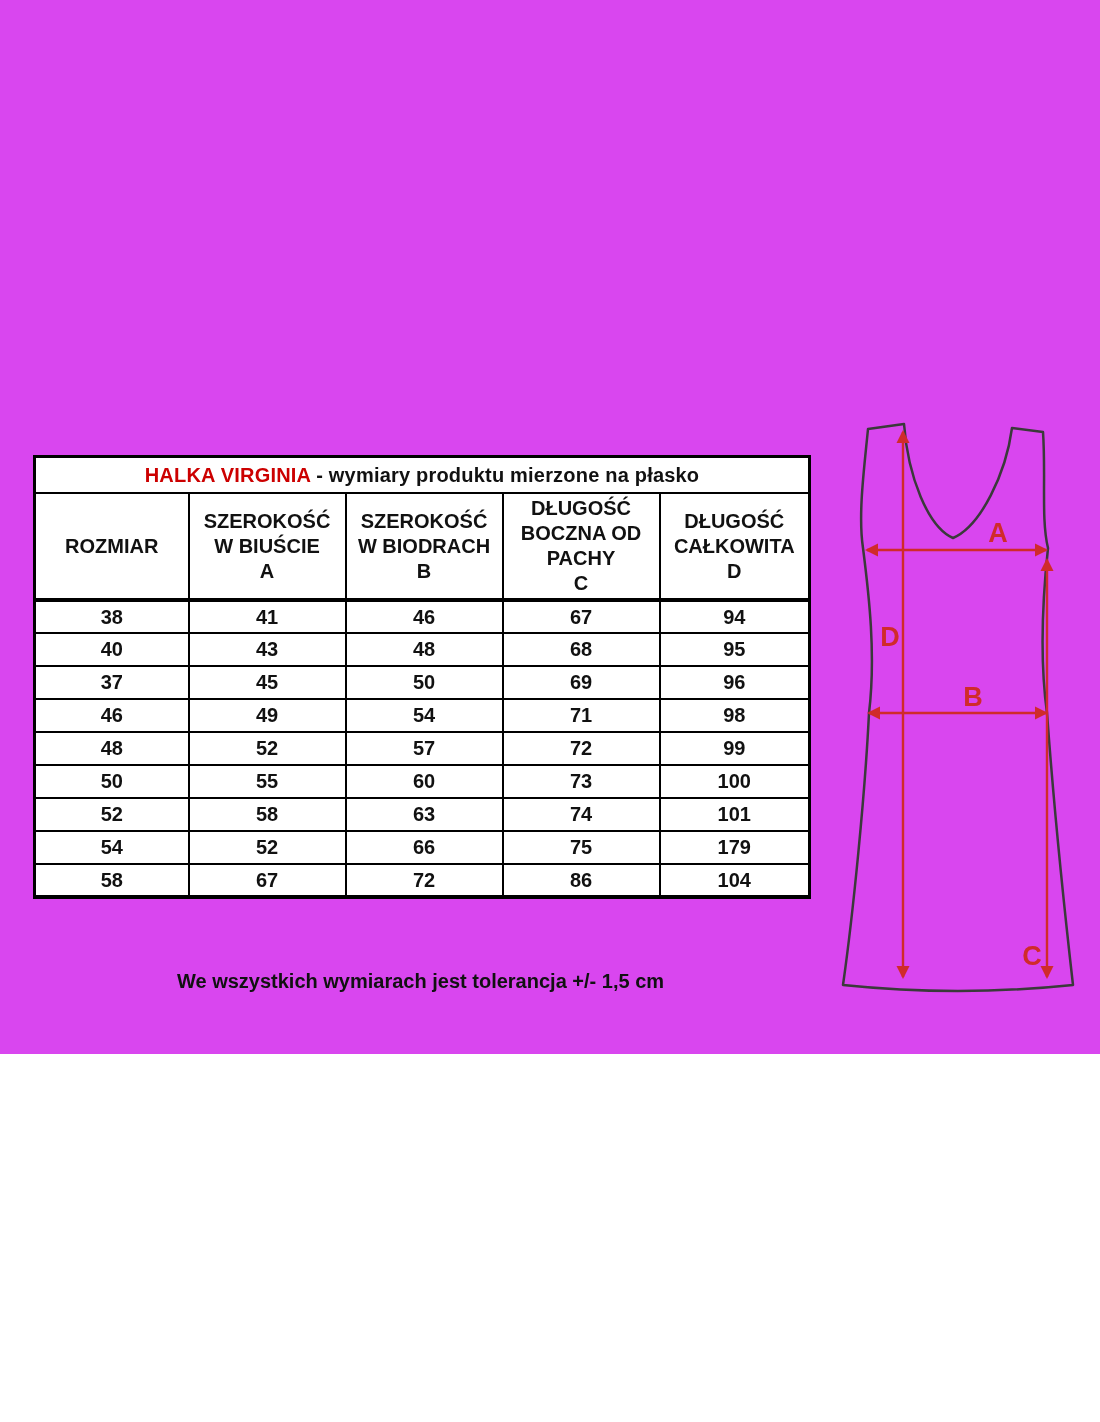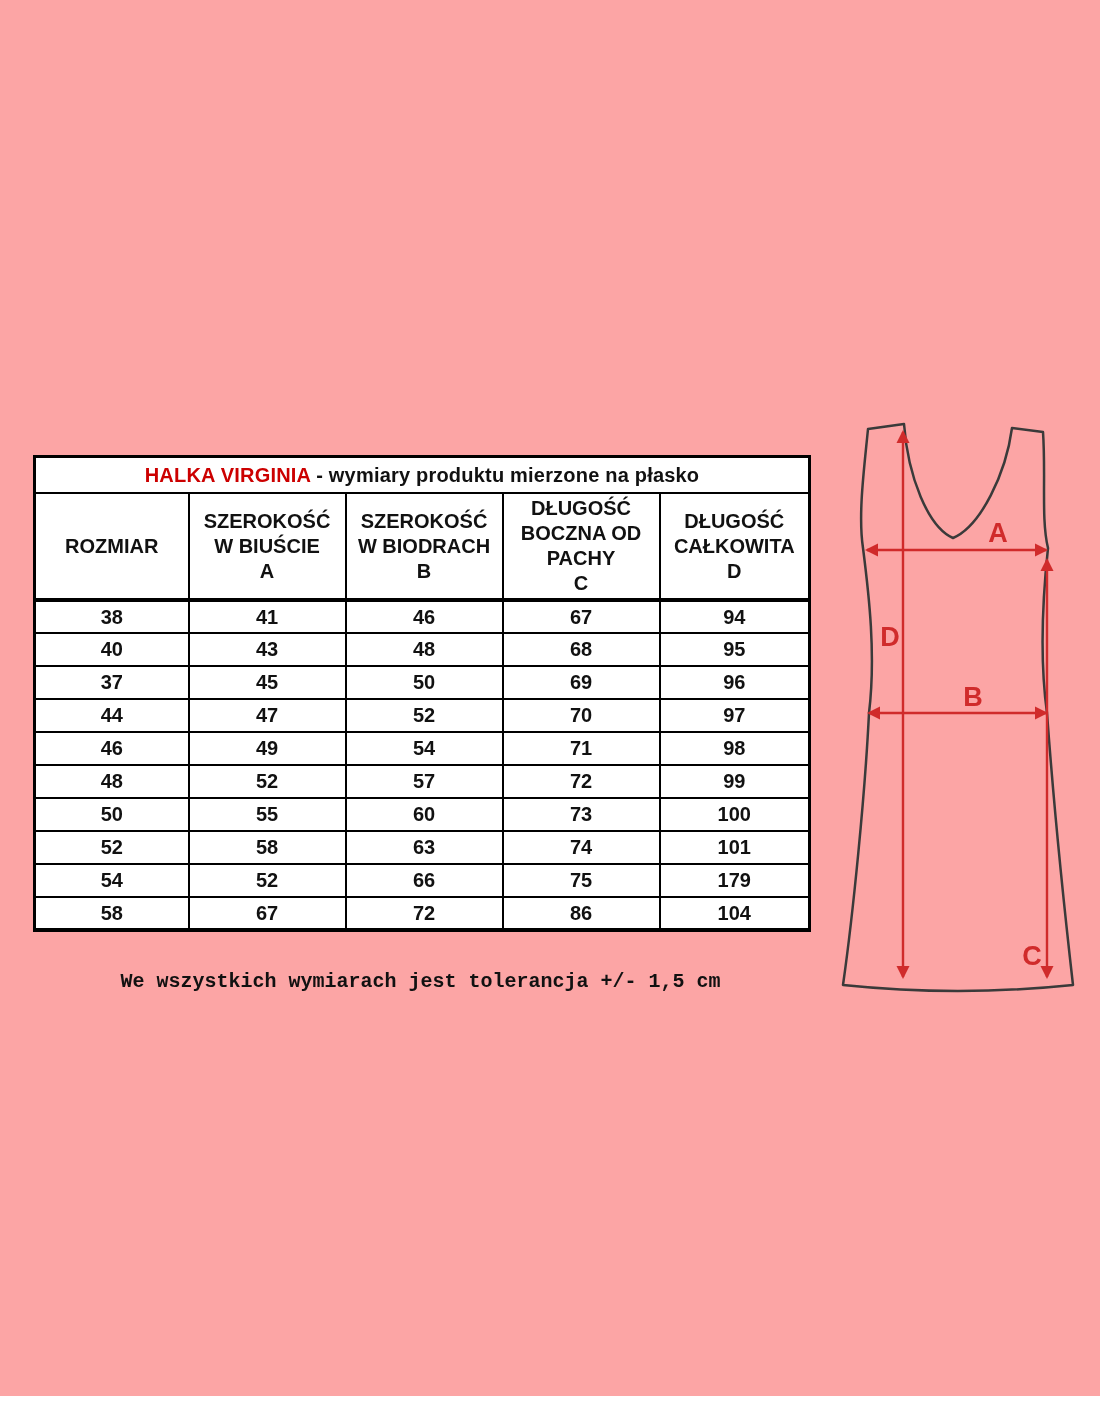--- a/index.html
+++ b/index.html
@@ -1,20 +1,20 @@
 <!DOCTYPE html>
 <html><head>
 <meta charset="utf-8">
 <style>
   html, body { margin:0; padding:0; }
   body {
     width:1100px; height:1422px; background:#ffffff;
     font-family:"Liberation Sans", sans-serif; color:#111111;
   }
-  .stage { position:relative; width:1100px; height:1396px; overflow:hidden; background:#fca5a5; }
+  .stage { position:relative; width:1100px; height:1054px; overflow:hidden; background:#d946ef; }
 
   table.size-table {
     position:absolute; left:33px; top:455px; width:775px;
     border-collapse:collapse; table-layout:fixed; background:#ffffff;
     border:3px solid #000000;
   }
   .size-table th, .size-table td {
     border:2px solid #000000; text-align:center; vertical-align:middle;
     padding:0; overflow:hidden;
   }
@@ -26,21 +26,21 @@
     height:104px; font-size:20px; line-height:25px; font-weight:bold;
     border-bottom:4px solid #000000;
   }
   tbody tr { height:33px; }
   tbody td { font-size:20px; font-weight:bold; }
   tbody td.size { font-weight:bold; }
   tbody tr:last-child td { border-bottom:4px solid #000000; }
 
   .footer-note {
     position:absolute; left:33px; top:970px; width:775px;
-    text-align:center; font-size:20px; font-weight:bold; color:#111111;font-family:Liberation Mono, monospace;
+    text-align:center; font-size:20px; font-weight:bold; color:#111111;
   }
 
   .diagram { position:absolute; left:835px; top:415px; width:248px; height:592px; }
   .diagram text {
     font-family:"Liberation Sans", sans-serif; font-weight:bold;
     font-size:27px; fill:#d02b2b; text-anchor:middle;
   }
 </style>
 </head>
 <body>
@@ -81,27 +81,20 @@
           <td>48</td>
           <td>68</td>
           <td>95</td>
         </tr>
         <tr>
           <td class="size">37</td>
           <td>45</td>
           <td>50</td>
           <td>69</td>
           <td>96</td>
-        </tr>
-        <tr>
-          <td class="size">44</td>
-          <td>47</td>
-          <td>52</td>
-          <td>70</td>
-          <td>97</td>
         </tr>
         <tr>
           <td class="size">46</td>
           <td>49</td>
           <td>54</td>
           <td>71</td>
           <td>98</td>
         </tr>
         <tr>
           <td class="size">48</td>

